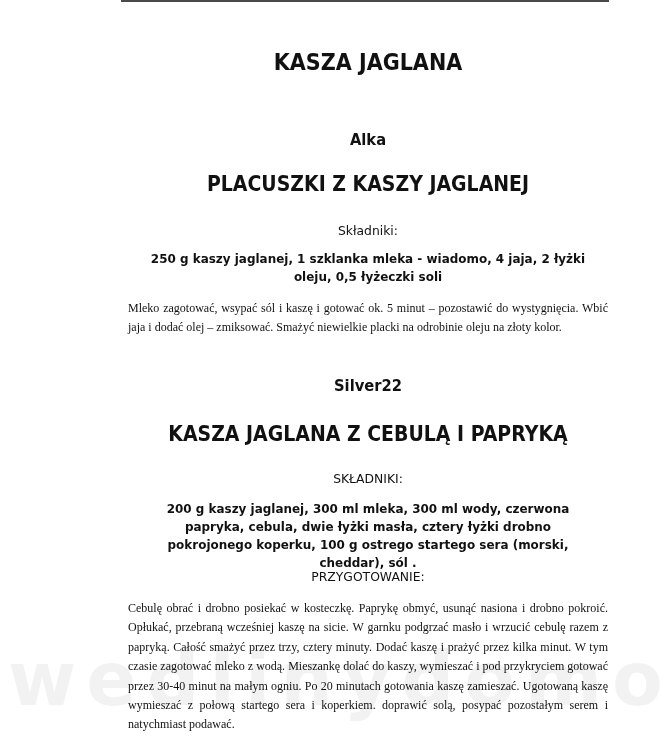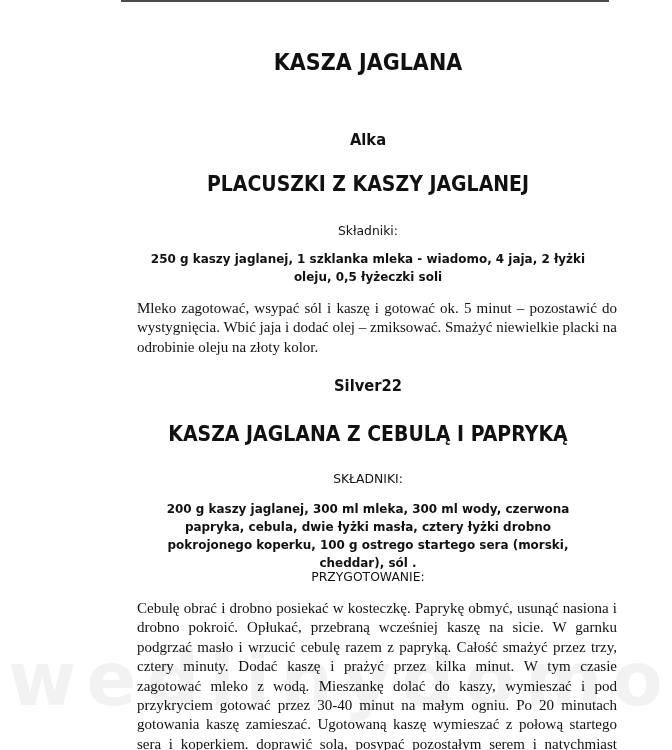--- a/index.html
+++ b/index.html
@@ -84,25 +84,24 @@
     }
     .ingredients {
       font-size: 13px;
       font-weight: bold;
       line-height: 18px;
       left: -5px;
       width: 490px;
       transform: scaleX(0.92);
     }
     .body-text {
-      font-size: 15px;
+      font-size: 12px;
       line-height: 19.4px;
       text-align: justify;
       text-align-last: left;
-      margin-left: 9px;
     }
   </style>
 </head>
 <body>
 
 <div class="top-rule"></div>
 
 <div class="watermark">wedlinydomowe.pl</div>
 
 <div class="page">

